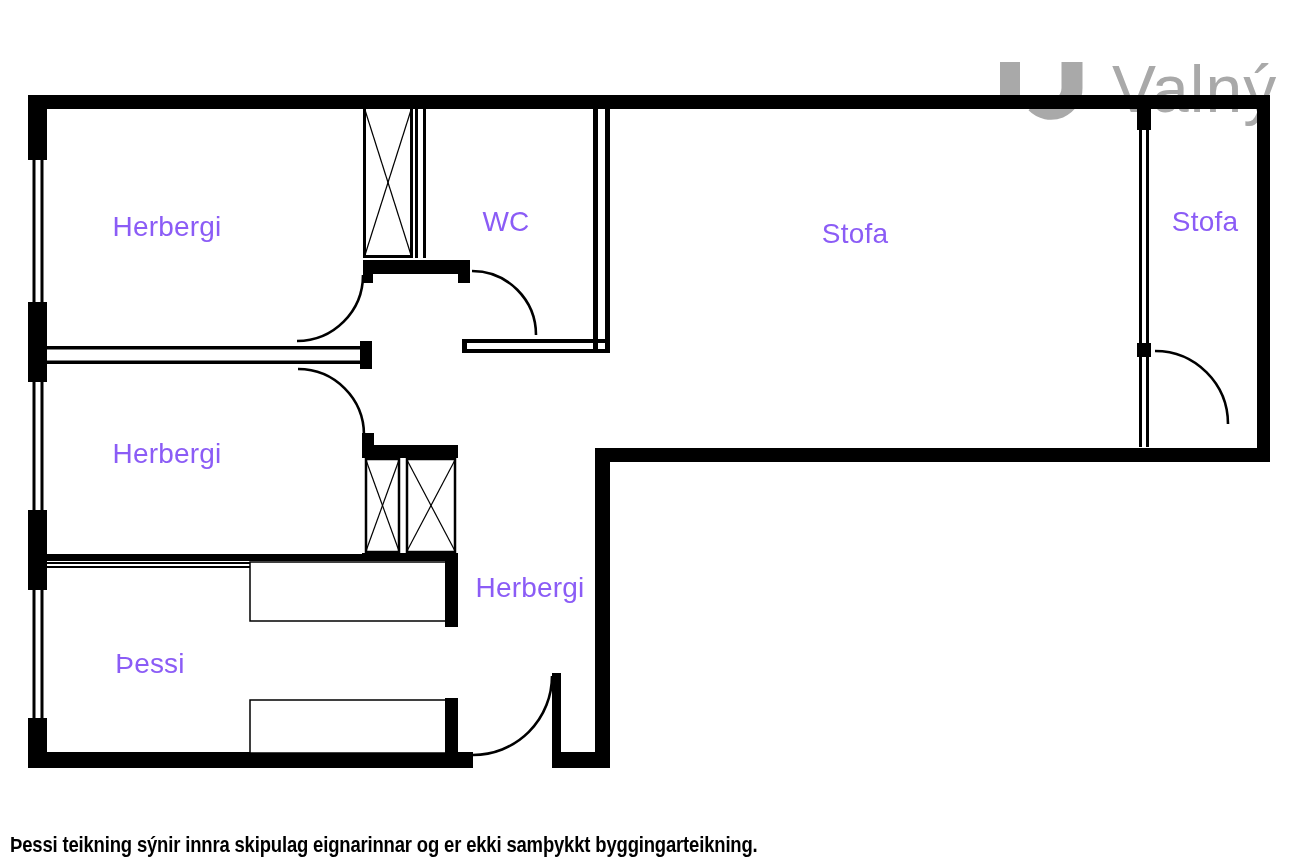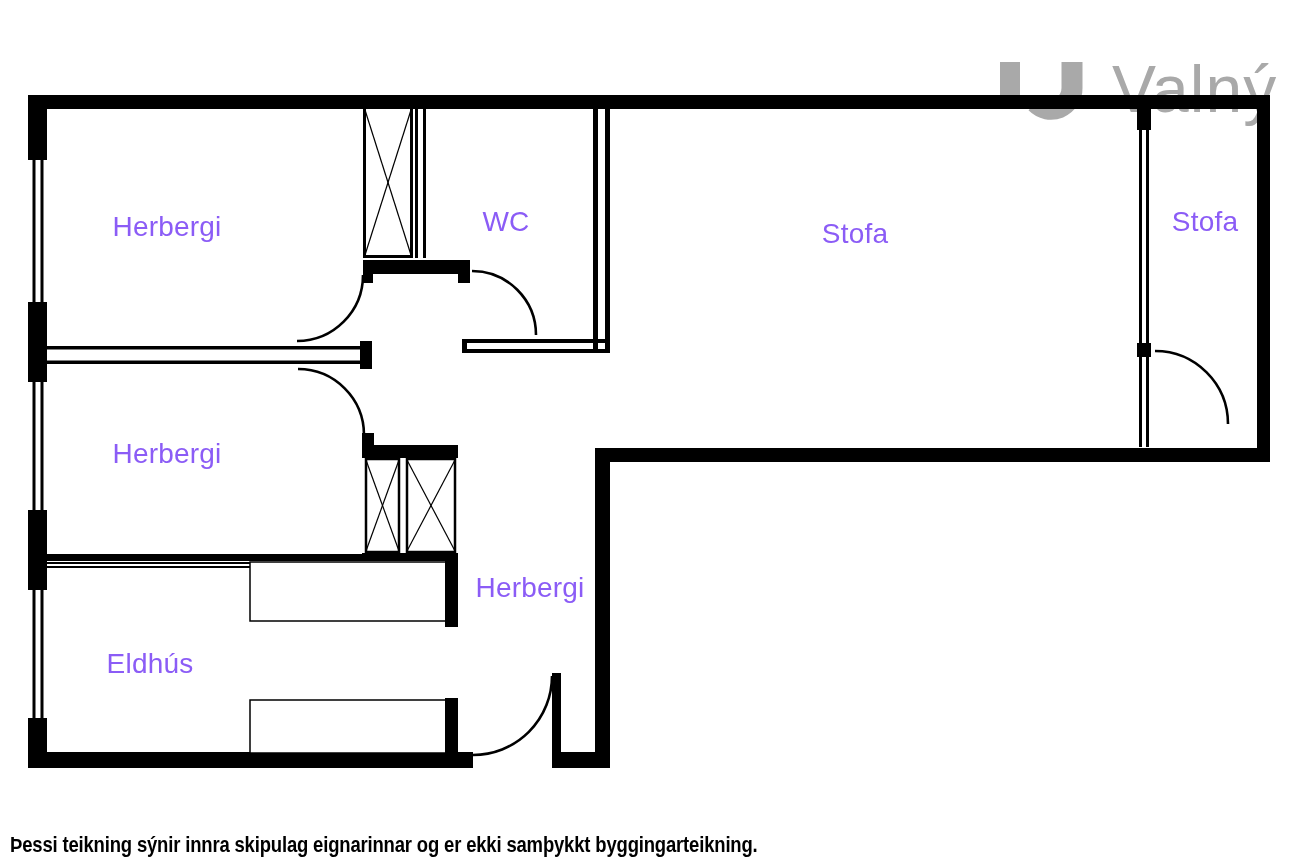--- a/index.html
+++ b/index.html
@@ -136,17 +136,17 @@
     </g>
     <rect x="552" y="673" width="9" height="95" fill="#000"></rect>
   </svg>
 
   <div class="room-label" style="left:167px;top:227px">Herbergi</div>
   <div class="room-label" style="left:506px;top:222px">WC</div>
   <div class="room-label" style="left:855px;top:234px">Stofa</div>
   <div class="room-label" style="left:1205px;top:222px">Stofa</div>
   <div class="room-label" style="left:167px;top:454px">Herbergi</div>
   <div class="room-label" style="left:530px;top:588px">Herbergi</div>
-  <div class="room-label" style="left:150px;top:664px">Eldhús</div>
+  <div class="room-label" style="left:150px;top:664px">Þessi</div>
 
   <div id="disclaimer">Þessi teikning sýnir innra skipulag eignarinnar og er ekki samþykkt byggingarteikning.</div>
 
 </div>
 
 </body></html>

